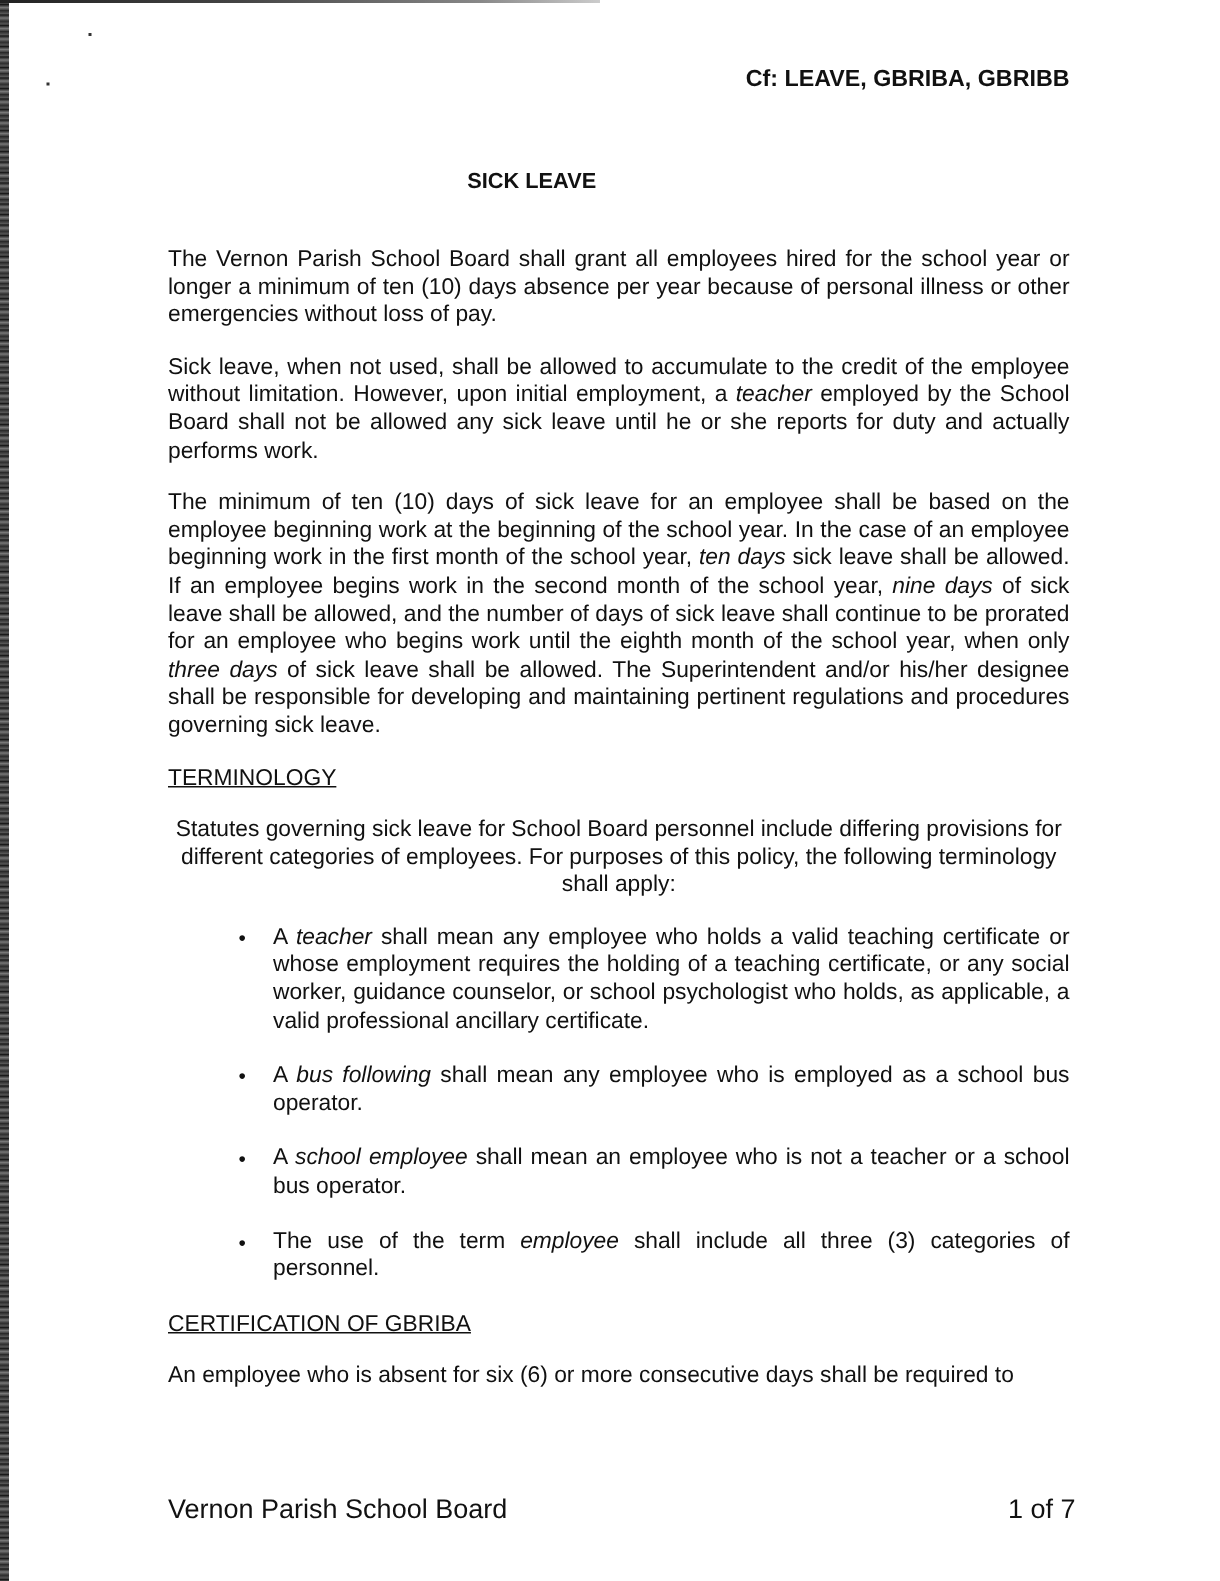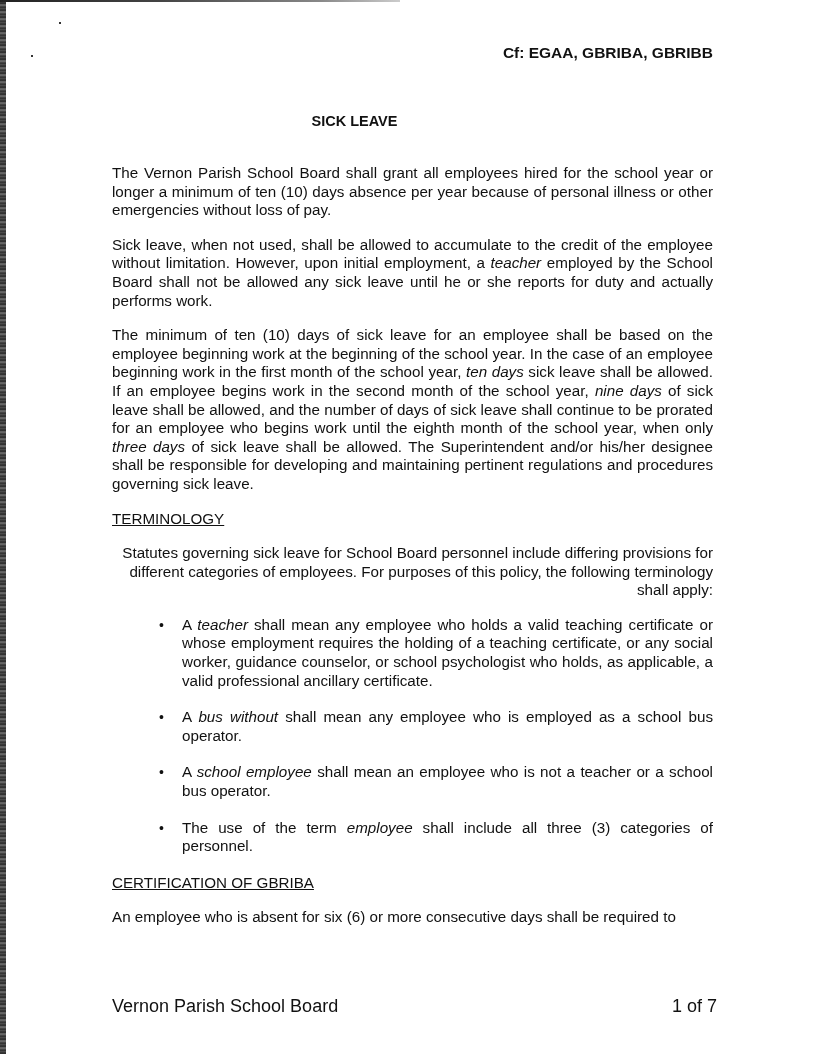--- a/index.html
+++ b/index.html
@@ -22,21 +22,21 @@
   }
   .doc-title {
     position:absolute; left:0; width:709px; top:113px; text-align:center;
     font-weight:bold; font-size:14.5px;
   }
   .content {
     position:absolute; left:112px; top:164px; width:601px;
     font-size:15.2px; line-height:18.6px;
   }
   .content p { margin:0 0 16px 0; text-align:justify; }
-  .content p.left { text-align:right; }
+  .content p.left { text-align:center; }
   .section-heading { text-decoration:underline; margin:0 0 16px 0; }
   .bullets { list-style:none; margin:0 0 14px 0; padding:0 0 0 70px; }
   .bullets li { position:relative; margin:0 0 18px 0; text-align:justify; }
   .bullets li .bullet {
     position:absolute; left:-23px; top:0; font-size:14px;
   }
   .footer-left {
     position:absolute; left:112px; top:996px; font-size:18px;
   }
   .footer-right {
@@ -46,39 +46,39 @@
 </style>
 </head>
 <body>
 
 <div class="scan-edge-left"></div>
 <div class="scan-edge-top"></div>
 <div class="speck" style="left:59px;top:22px;"></div>
 <div class="speck" style="left:31px;top:55px;"></div>
 
 <div class="file-header">
-  <div>Cf:  EGAA, GBRIBA, GBRIBB</div>
+  <div>Cf:  LEAVE, GBRIBA, GBRIBB</div>
 </div>
 
 <div class="doc-title">SICK LEAVE</div>
 
 <div class="content">
   <p>The Vernon Parish School Board shall grant all employees hired for the school year or longer a minimum of ten (10) days absence per year because of personal illness or other emergencies without loss of pay.</p>
 
   <p><span>Sick leave, when not used, shall be allowed to accumulate to the credit of the employee without limitation.  However, upon initial employment, a </span><em>teacher</em><span> employed by the School Board shall not be allowed any sick leave until he or she reports for duty and actually performs work.</span></p>
 
   <p><span>The minimum of ten (10) days of sick leave for an employee shall be based on the employee beginning work at the beginning of the school year.  In the case of an employee beginning work in the first month of the school year, </span><em>ten days</em><span> sick leave shall be allowed.  If an employee begins work in the second month of the school year, </span><em>nine days</em><span> of sick leave shall be allowed, and the number of days of sick leave shall continue to be prorated for an employee who begins work until the eighth month of the school year, when only </span><em>three days</em><span> of sick leave shall be allowed.  The Superintendent and/or his/her designee shall be responsible for developing and maintaining pertinent regulations and procedures governing sick leave.</span></p>
 
   <div class="section-heading">TERMINOLOGY</div>
 
   <p class="left">Statutes governing sick leave for School Board personnel include differing provisions for different categories of employees.  For purposes of this policy, the following terminology shall apply:</p>
 
   <ul class="bullets">
     <li><span class="bullet">•</span><span>A </span><em>teacher</em><span> shall mean any employee who holds a valid teaching certificate or whose employment requires the holding of a teaching certificate, or any social worker, guidance counselor, or school psychologist who holds, as applicable, a valid professional ancillary certificate.</span></li>
-    <li><span class="bullet">•</span><span>A </span><em>bus without</em><span> shall mean any employee who is employed as a school bus operator.</span></li>
+    <li><span class="bullet">•</span><span>A </span><em>bus following</em><span> shall mean any employee who is employed as a school bus operator.</span></li>
     <li><span class="bullet">•</span><span>A </span><em>school employee</em><span> shall mean an employee who is not a teacher or a school bus operator.</span></li>
     <li><span class="bullet">•</span><span>The use of the term </span><em>employee</em><span> shall include all three (3) categories of personnel.</span></li>
   </ul>
 
   <div class="section-heading">CERTIFICATION OF GBRIBA</div>
 
   <p>An employee who is absent for six (6) or more consecutive days shall be required to</p>
 </div>
 
 <div class="footer-left">Vernon Parish School Board</div>

